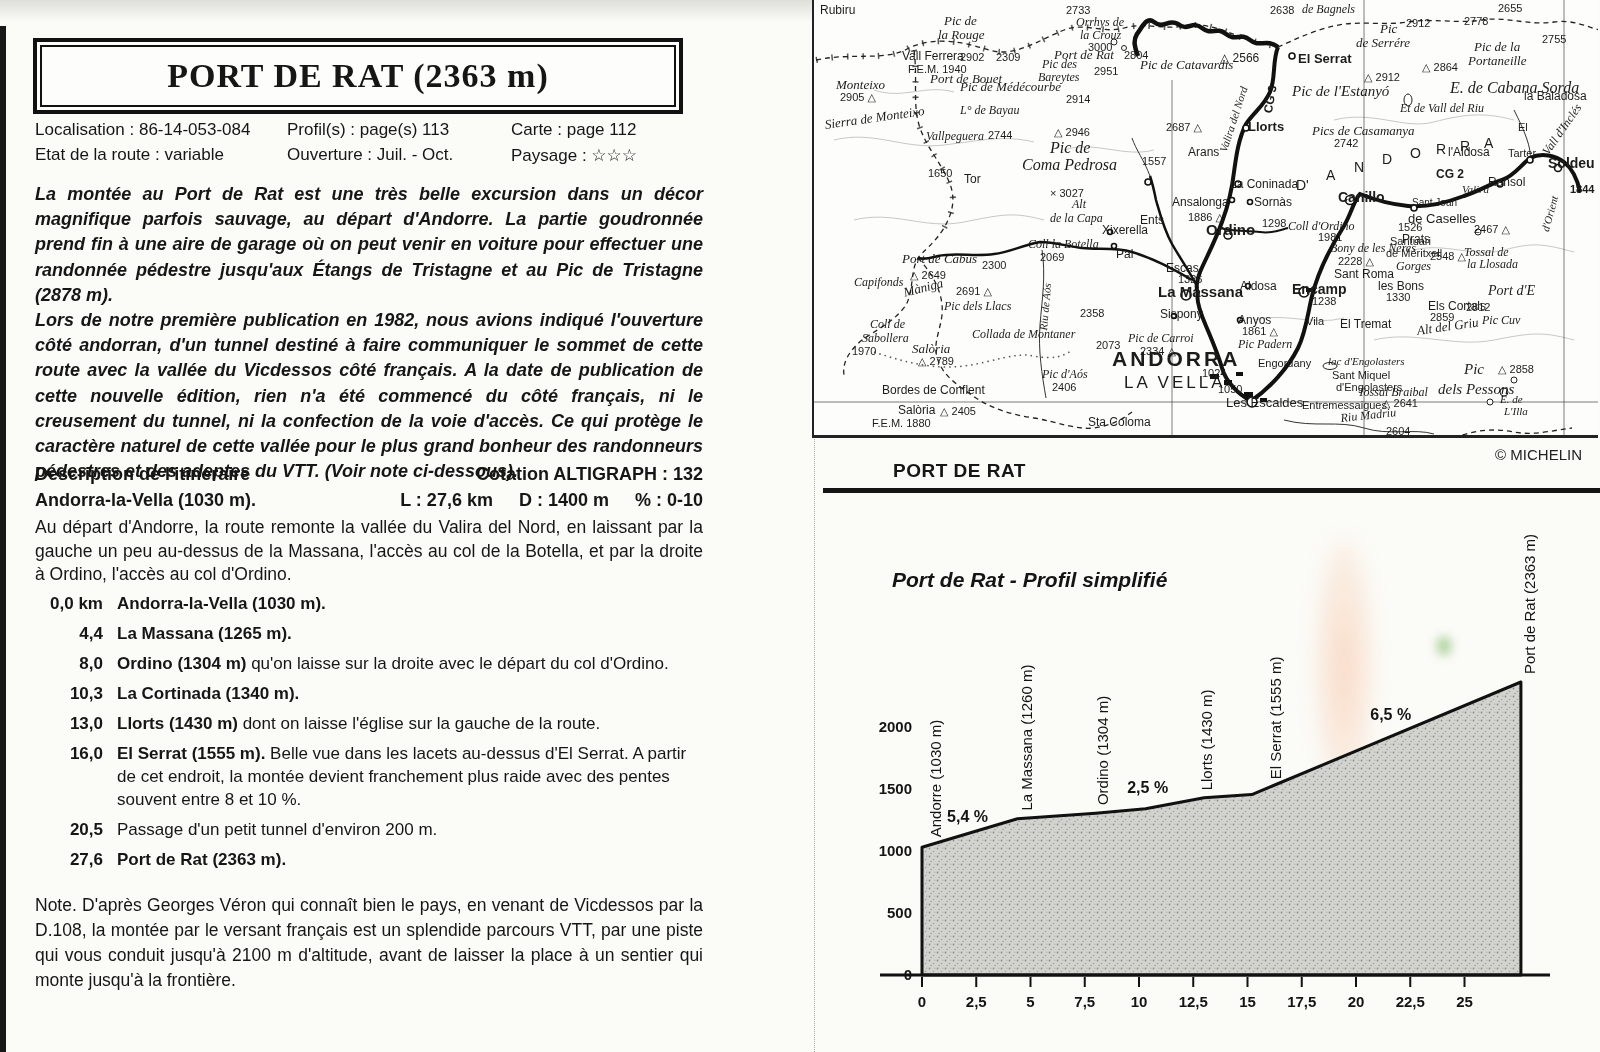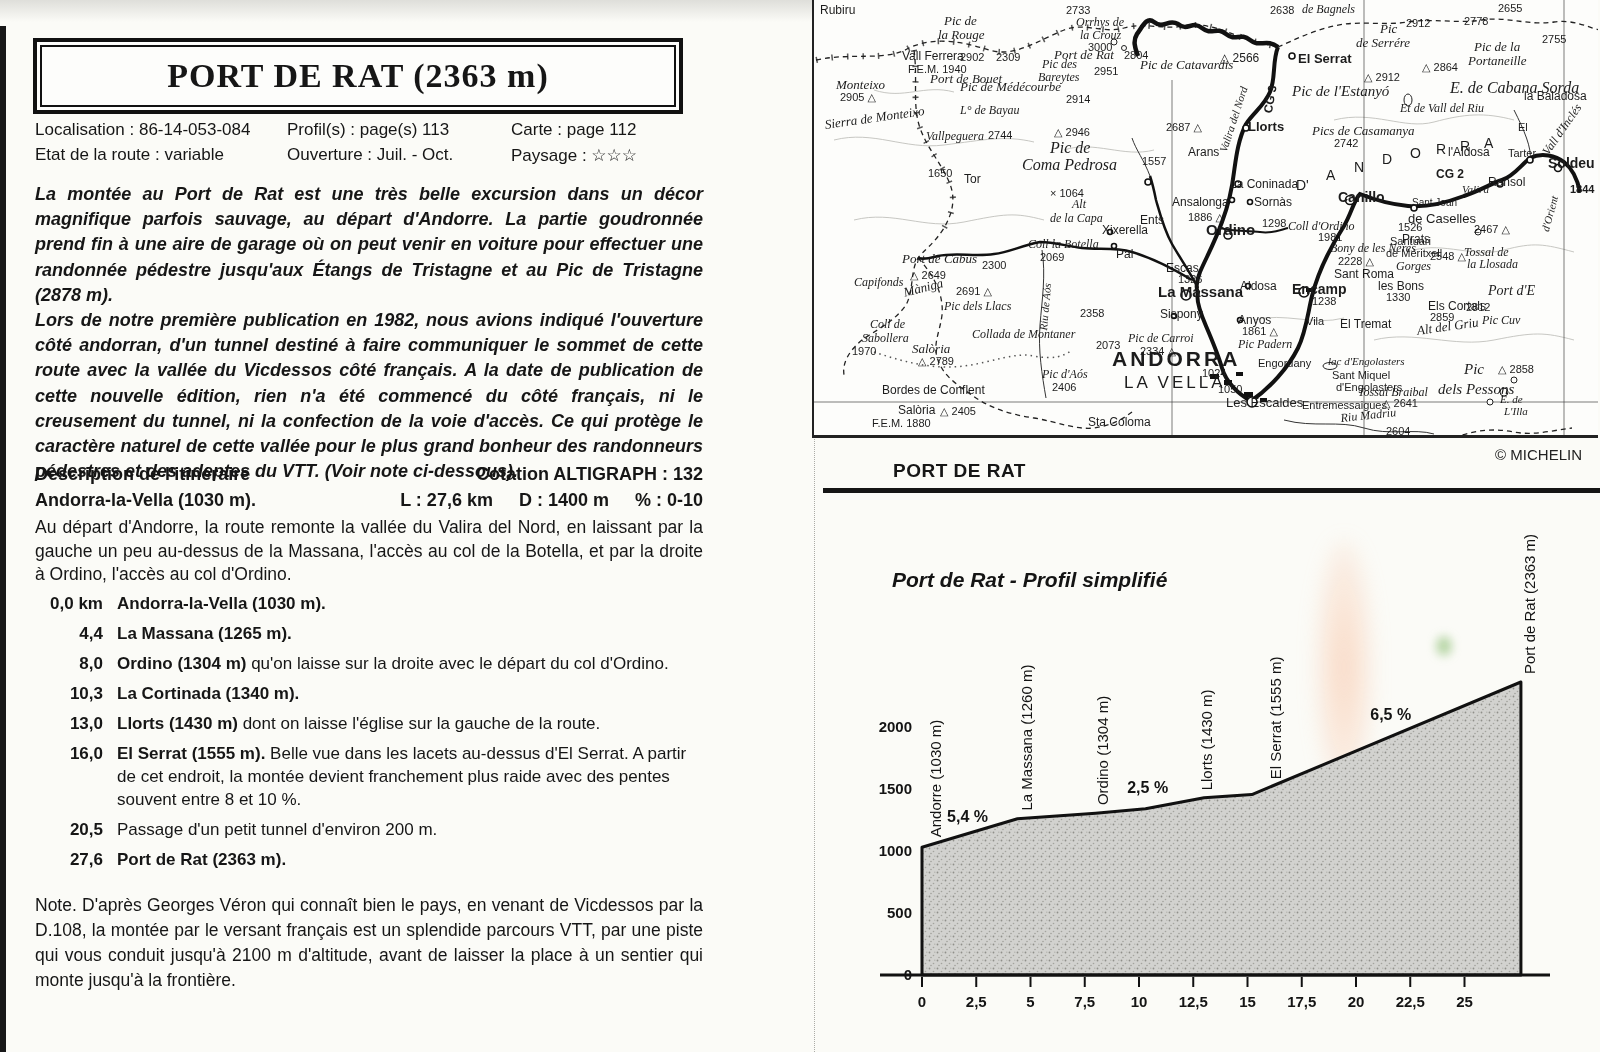--- a/index.html
+++ b/index.html
@@ -306,21 +306,21 @@
         <span class="ml" data-name="map-label" style="left: 504px; top: 232px; font-size: 11px;">1981</span>
         <span class="ml i" data-name="map-label" style="left: 516px; top: 242px; font-size: 12px;">Bony de les Neres</span>
         <span class="ml" data-name="map-label" style="left: 524px; top: 256px; font-size: 11px;">2228 △</span>
         <span class="ml" data-name="map-label" style="left: 520px; top: 268px; font-size: 12px;">Sant Roma</span>
         <span class="ml" data-name="map-label" style="left: 576px; top: 236px; font-size: 11px;">Santuari</span>
         <span class="ml" data-name="map-label" style="left: 572px; top: 248px; font-size: 11px;">de Méritxell</span>
         <span class="ml i" data-name="map-label" style="left: 582px; top: 260px; font-size: 12px;">Gorges</span>
         <span class="ml" data-name="map-label" style="left: 616px; top: 251px; font-size: 11px;">2548 △</span>
         <span class="ml i" data-name="map-label" style="left: 650px; top: 246px; font-size: 12px;">Tossal de</span>
         <span class="ml i" data-name="map-label" style="left: 653px; top: 258px; font-size: 12px;">la Llosada</span>
-        <span class="ml" data-name="map-label" style="left: 236px; top: 188px; font-size: 11px;">× 1064</span>
+        <span class="ml" data-name="map-label" style="left: 236px; top: 188px; font-size: 11px;">× 3027</span>
         <span class="ml i" data-name="map-label" style="left: 258px; top: 198px; font-size: 12px;">Alt</span>
         <span class="ml i" data-name="map-label" style="left: 236px; top: 212px; font-size: 12px;">de la Capa</span>
         <span class="ml" data-name="map-label" style="left: 288px; top: 224px; font-size: 12px;">Xixerella</span>
         <span class="ml" data-name="map-label" style="left: 326px; top: 214px; font-size: 12px;">Ents</span>
         <span class="ml" data-name="map-label" style="left: 302px; top: 248px; font-size: 12px;">Pal</span>
         <span class="ml" data-name="map-label" style="left: 352px; top: 262px; font-size: 12px;">Escas</span>
         <span class="ml" data-name="map-label" style="left: 364px; top: 274px; font-size: 11px;">1326</span>
         <span class="ml b" data-name="map-label" style="left: 344px; top: 284px; font-size: 15px;">La Massana</span>
         <span class="ml" data-name="map-label" style="left: 426px; top: 280px; font-size: 12px;">Aldosa</span>
         <span class="ml" data-name="map-label" style="left: 346px; top: 308px; font-size: 12px;">Sispony</span>

